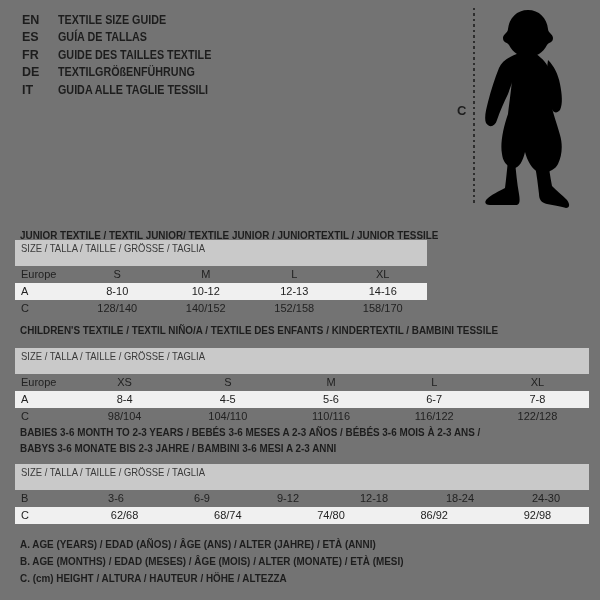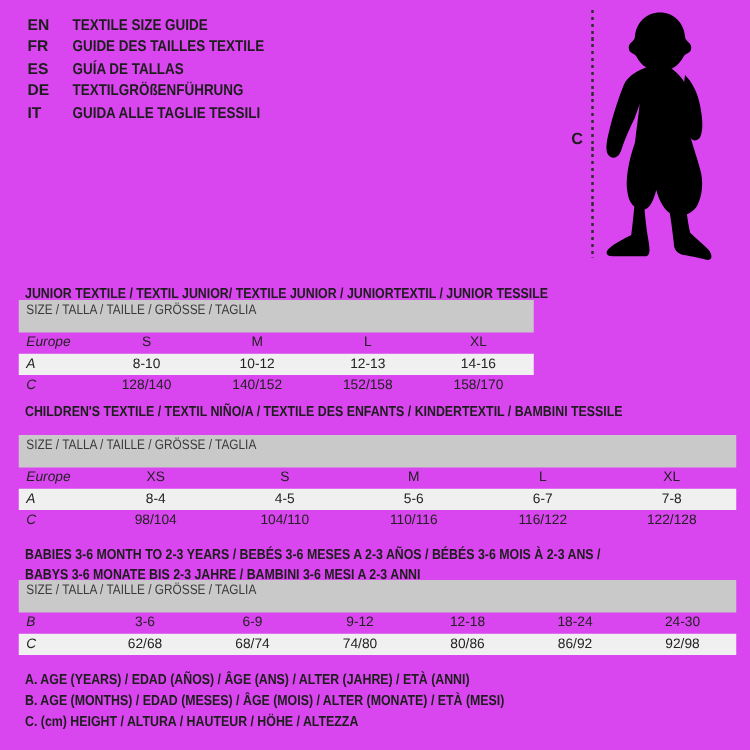--- a/index.html
+++ b/index.html
@@ -1,17 +1,17 @@
 <!DOCTYPE html>
 <html><head>
 <meta charset="utf-8">
 <style>
   html,body{margin:0;padding:0;background:#fff;}
   .page{
-    position:relative;width:600px;height:600px;background:#d946ef;
+    position:relative;width:600px;height:600px;background:#737373;
     font-family:"Liberation Sans",sans-serif;color:#1d1d1d;overflow:hidden;
   }
   .cond{display:inline-block;transform:scaleX(0.86);transform-origin:0 50%;white-space:nowrap;}
 
   
   .lang-list{position:absolute;left:22px;top:11px;}
   .lang-row{display:flex;height:17.5px;align-items:center;}
   .lang-code{width:36px;font-weight:bold;font-size:12.5px;flex:0 0 36px;}
   .lang-text{font-weight:bold;font-size:12.5px;}
 
@@ -20,55 +20,55 @@
     position:absolute;left:473px;top:8px;width:2px;height:198px;
     background:repeating-linear-gradient(to bottom,#2e2e2e 0 2.5px,transparent 2.5px 5.5px);
   }
   .figure-label{position:absolute;left:457px;top:103px;font-size:13px;font-weight:bold;}
   .figure-svg{position:absolute;left:482px;top:8px;}
 
   
   .tbl-title{position:absolute;left:20px;font-size:11.5px;font-weight:bold;line-height:16px;}
   #title-0{top:227px;}
   #title-1{top:322px;}
-  #title-2{top:424px;margin-top:12px;}
+  #title-2{top:424px;}
   .tline{display:block;}
 
   
   .tbl{position:absolute;left:15px;}
   #tbl-0{top:240px;width:412px;}
   #tbl-1{top:348px;width:574px;}
   #tbl-2{top:464px;width:574px;}
   .size-bar{height:26px;line-height:16px;background:#c9c9c9;font-size:11px;color:#3a3a3a;padding-left:6px;}
   .trow{display:flex;height:17px;line-height:17px;font-size:11px;color:#222;}
   .trow.shaded{background:#f0f0f0;}
-  .tlabel{flex:0 0 52px;width:52px;padding-left:6px;text-align:left;font-style:italic;}
+  .tlabel{flex:0 0 52px;width:52px;padding-left:6px;text-align:left;}
   .tcell{flex:1;text-align:center;}
 
   
   .legend{position:absolute;left:20px;top:536px;}
   .legend-item{height:17px;line-height:17px;font-size:11.5px;font-weight:bold;}
 </style>
 </head>
 <body>
 
 <div class="page">
 
   <div class="lang-list">
     <div class="lang-row">
       <span class="lang-code">EN</span>
       <span class="lang-text cond">TEXTILE SIZE GUIDE</span>
     </div>
     <div class="lang-row">
+      <span class="lang-code">ES</span>
+      <span class="lang-text cond">GUÍA DE TALLAS</span>
+    </div>
+    <div class="lang-row">
       <span class="lang-code">FR</span>
       <span class="lang-text cond">GUIDE DES TAILLES TEXTILE</span>
-    </div>
-    <div class="lang-row">
-      <span class="lang-code">ES</span>
-      <span class="lang-text cond">GUÍA DE TALLAS</span>
     </div>
     <div class="lang-row">
       <span class="lang-code">DE</span>
       <span class="lang-text cond">TEXTILGRÖßENFÜHRUNG</span>
     </div>
     <div class="lang-row">
       <span class="lang-code">IT</span>
       <span class="lang-text cond">GUIDA ALLE TAGLIE TESSILI</span>
     </div>
   </div>
@@ -172,21 +172,20 @@
         <span class="tcell">9-12</span>
         <span class="tcell">12-18</span>
         <span class="tcell">18-24</span>
         <span class="tcell">24-30</span>
       </div>
       <div class="trow shaded">
         <span class="tlabel">C</span>
         <span class="tcell">62/68</span>
         <span class="tcell">68/74</span>
         <span class="tcell">74/80</span>
-        <span class="tcell">80/86</span>
         <span class="tcell">86/92</span>
         <span class="tcell">92/98</span>
       </div>
     </div>
 
   <div class="legend">
     <div class="legend-item">
       <span class="cond">A. AGE (YEARS) / EDAD (AÑOS) / ÂGE (ANS) / ALTER (JAHRE) / ETÀ (ANNI)</span>
     </div>
     <div class="legend-item">

